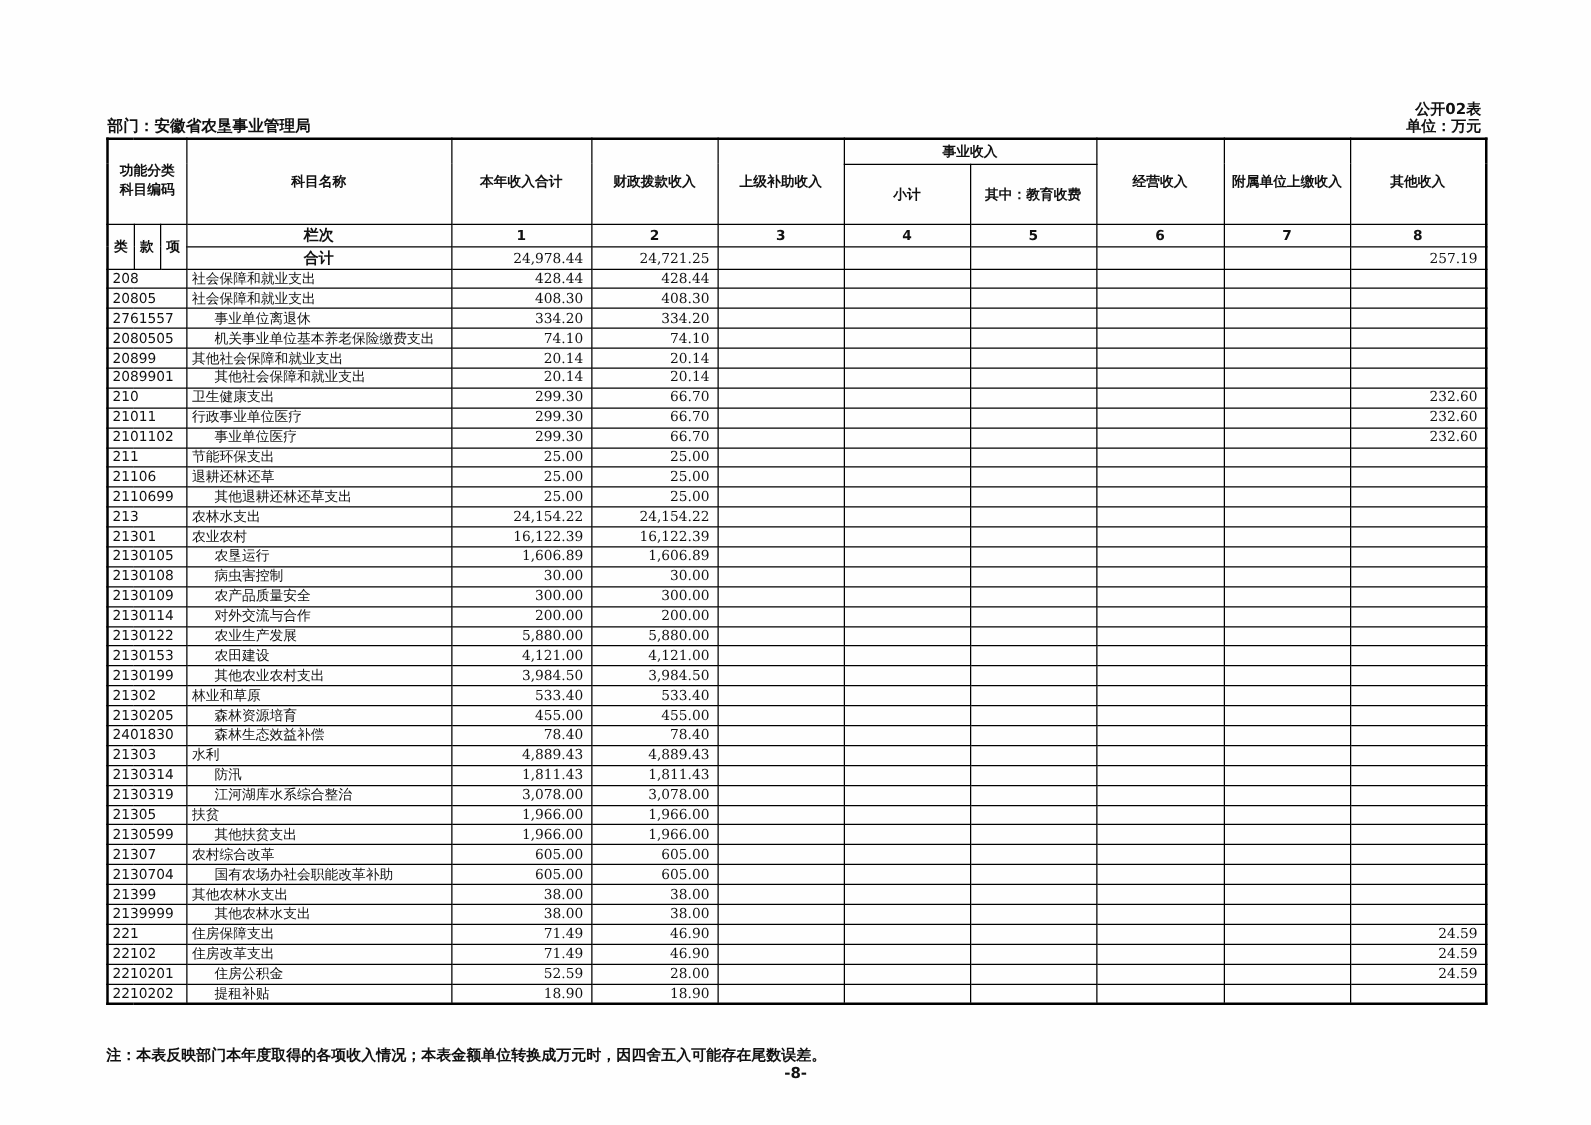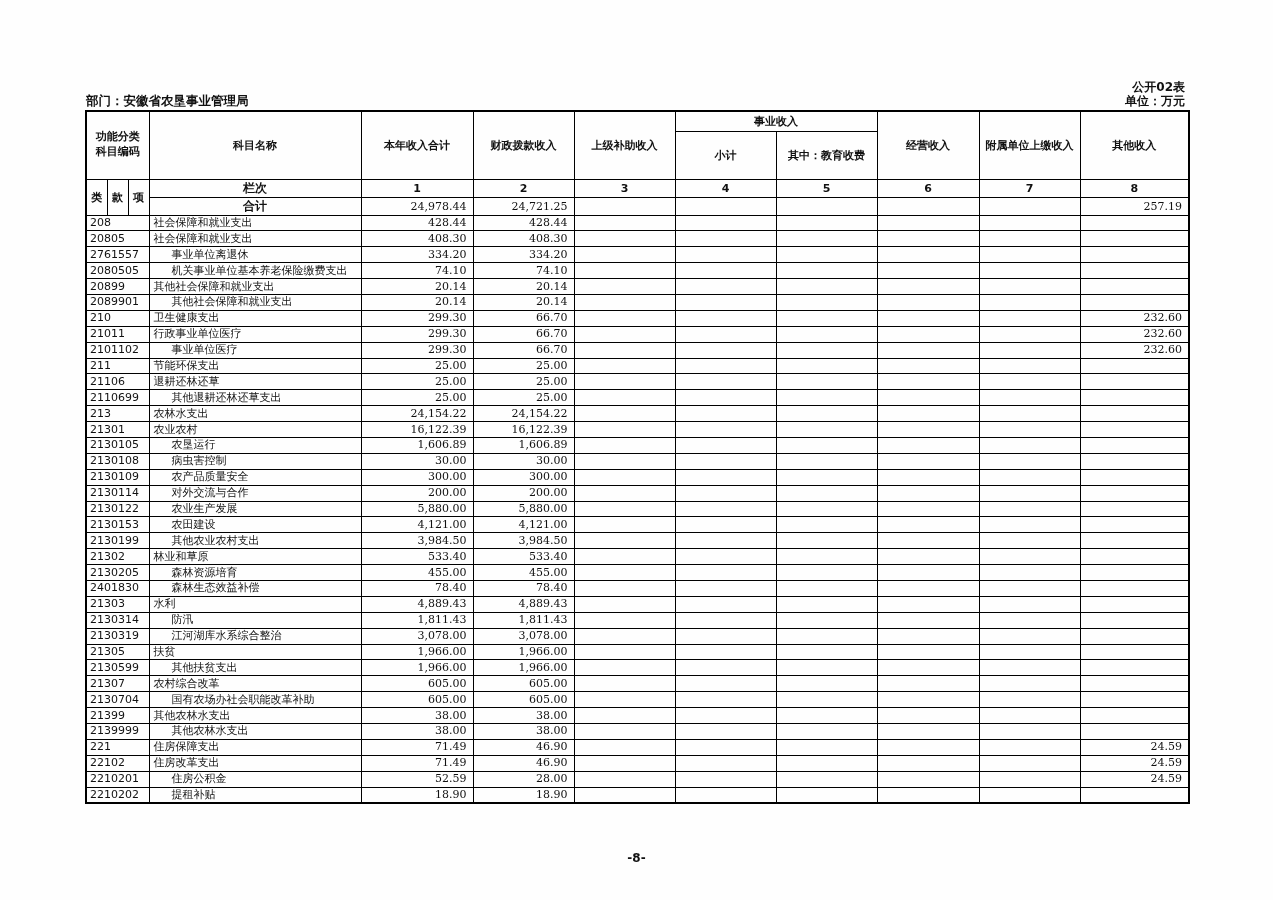--- a/index.html
+++ b/index.html
@@ -608,15 +608,16 @@
       <td class="num v3"></td>
       <td class="num v4"></td>
       <td class="num v5"></td>
       <td class="num v6"></td>
       <td class="num v7"></td>
     </tr>
   </tbody>
     </table>
   </div>
 
+  <div class="note">注：本表反映部门本年度取得的各项收入情况；本表金额单位转换成万元时，因四舍五入可能存在尾数误差。</div>
   <div class="page-num">-8-</div>
 
 </div>
 
 </body></html>

